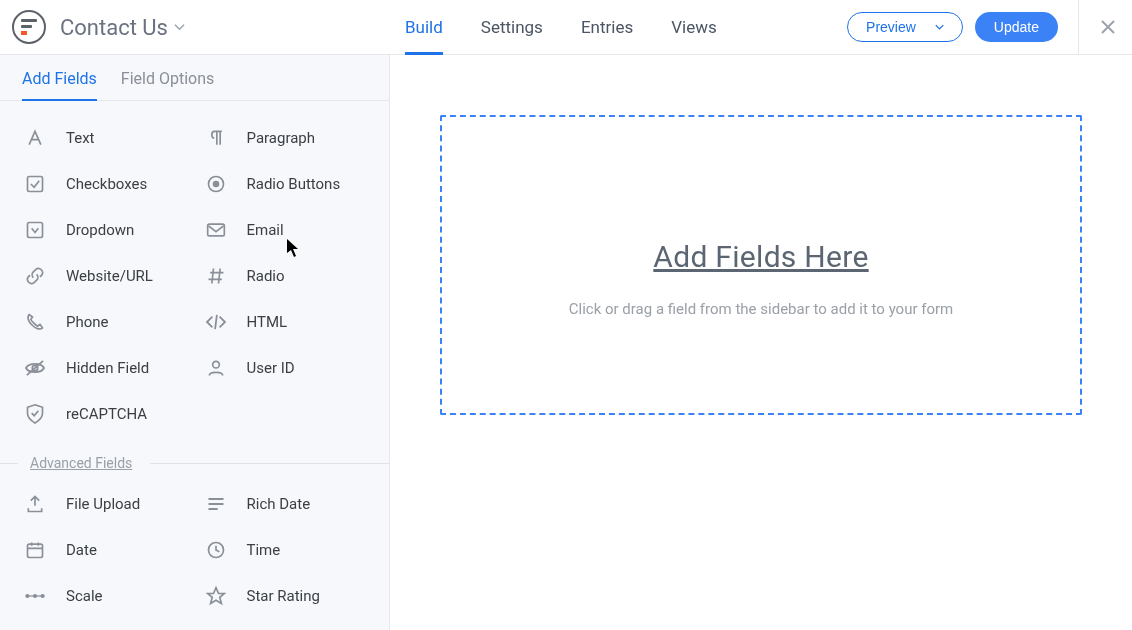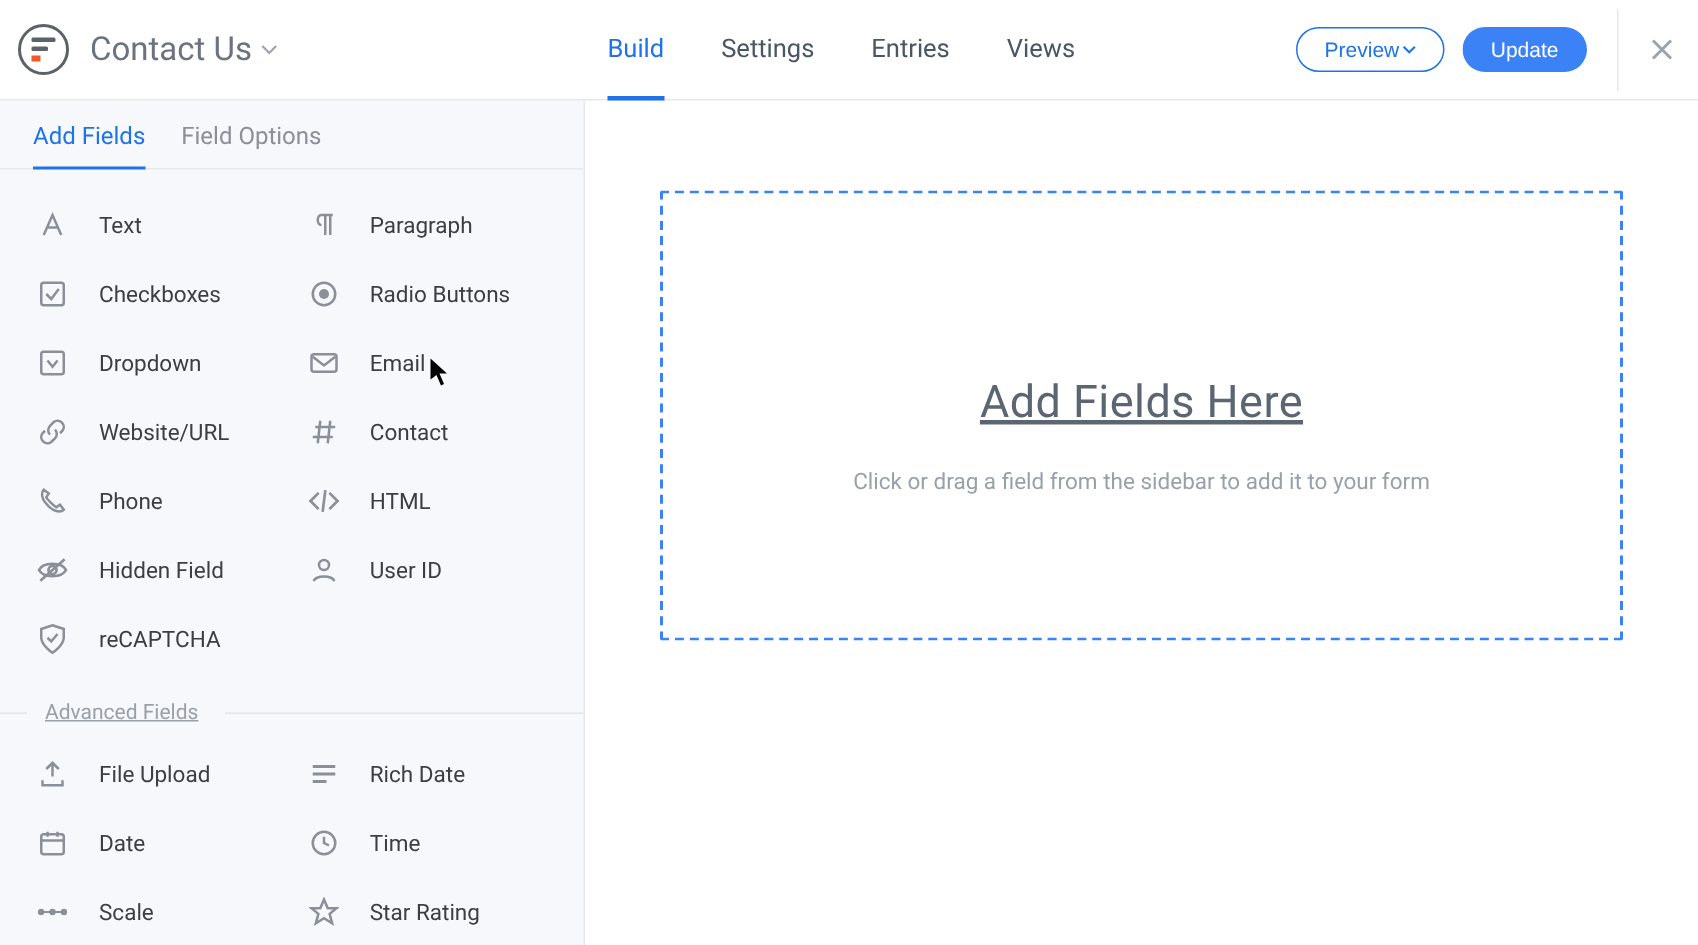--- a/index.html
+++ b/index.html
@@ -1,21 +1,21 @@
 <!DOCTYPE html>
 <html><head>
 <meta charset="utf-8">
 <style>
   * { box-sizing: border-box; margin: 0; padding: 0; }
   html, body { height: 100%; font-family: -apple-system, BlinkMacSystemFont, "Segoe UI", Roboto, Helvetica, Arial, sans-serif; color:#333; }
   body { width:1132px; height:630px; overflow:hidden; background:#fff; }
 
   
   .header {
-    height:67px;
+    height:55px;
     display:flex;
     align-items:center;
     border-bottom:1px solid #e5e7eb;
     padding:0 16px 0 12px;
     position:relative;
   }
   .logo {
     width:34px; height:34px; border:2px solid #5c6269; border-radius:50%;
     display:flex; align-items:center; justify-content:center; margin-right:14px;
     color:#5c6269;
@@ -28,21 +28,21 @@
 
   .title-wrap { display:flex; align-items:center; gap:6px; color:#6b7280; font-size:22px; }
   .title-wrap .chev { font-size:12px; }
 
   .tabs { display:flex; align-items:stretch; gap:38px; margin-left:220px; height:100%; }
   .tab { display:flex; align-items:center; font-size:17px; color:#4b5563; cursor:pointer; position:relative; }
   .tab.active { color:#1e73e8; }
   .tab.active::after { content:""; position:absolute; left:0; right:0; bottom:-1px; height:3px; background:#1e73e8; }
 
   .header-right { margin-left:auto; display:flex; align-items:center; gap:12px; }
-  .btn { border-radius:20px; padding:6px 18px; font-size:14px; cursor:pointer; border:1px solid transparent; display:inline-flex; align-items:center; gap:2px;}
+  .btn { border-radius:20px; padding:6px 18px; font-size:14px; cursor:pointer; border:1px solid transparent; display:inline-flex; align-items:center; gap:19px;}
   .btn-outline { color:#1e73e8; border-color:#1e73e8; background:#fff; }
   .btn-primary { background:#3b82f6; color:#fff; }
   .close-icon { width:38px; text-align:center; font-size:20px; color:#9ca3af; cursor:pointer; border-left:1px solid #e5e7eb; padding-left:20px; height:55px; display:flex; align-items:center; justify-content:center; margin-left:8px;}
   
   .body { display:flex; height:calc(100% - 55px); }
   .sidebar { width:390px; background:#f6f8fb; border-right:1px solid #e5e7eb; overflow:hidden;}
   .sidebar-tabs { display:flex; gap:24px; padding:14px 22px 0; border-bottom:1px solid #e5e7eb; }
   .s-tab { font-size:16px; color:#8a8f98; padding-bottom:12px; cursor:pointer; position:relative;}
   .s-tab.active { color:#1e73e8; }
   .s-tab.active::after { content:""; position:absolute; left:0; right:0; bottom:-1px; height:2px; background:#1e73e8; }
@@ -193,21 +193,21 @@
             </svg>
           </span>
         <span>Website/URL</span>
       </div>
       <div class="field-item">
         <span class="icon">
             <svg width="20" height="20" viewBox="0 0 24 24">
               <path d="M5 8 H21 M3 16 H19 M9 3 L7 21 M17 3 L15 21" fill="none" stroke="#8a8f98" stroke-width="2"></path>
             </svg>
           </span>
-        <span>Contact</span>
+        <span>Radio</span>
       </div>
       <div class="field-item">
         <span class="icon">
             <svg width="20" height="20" viewBox="0 0 24 24">
               <path d="M5 3 C5 3 3 5 4 9 C5 13 11 19 15 20 C19 21 21 19 21 19 L18 15 L15 17 C13 16 8 11 7 9 L9 6 Z" fill="none" stroke="#8a8f98" stroke-width="2"></path>
             </svg>
           </span>
         <span>Phone</span>
       </div>
       <div class="field-item">

